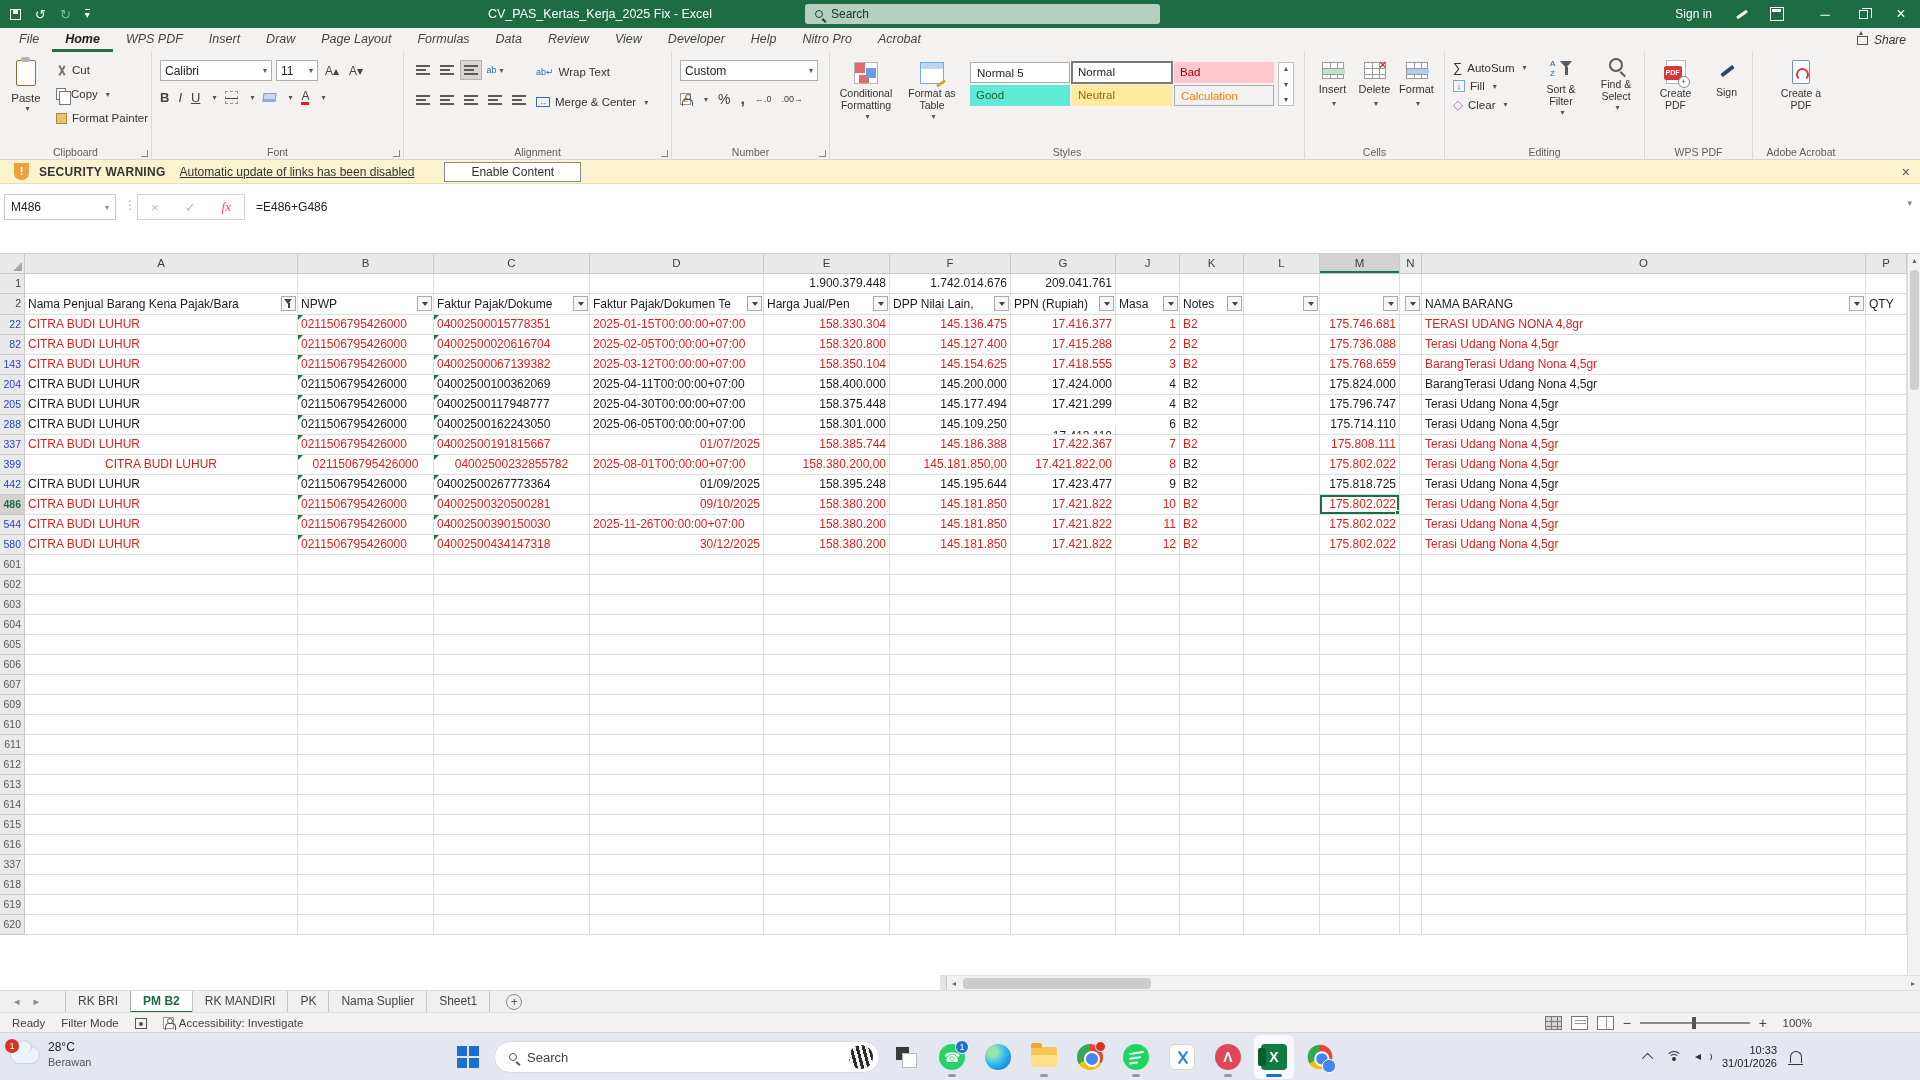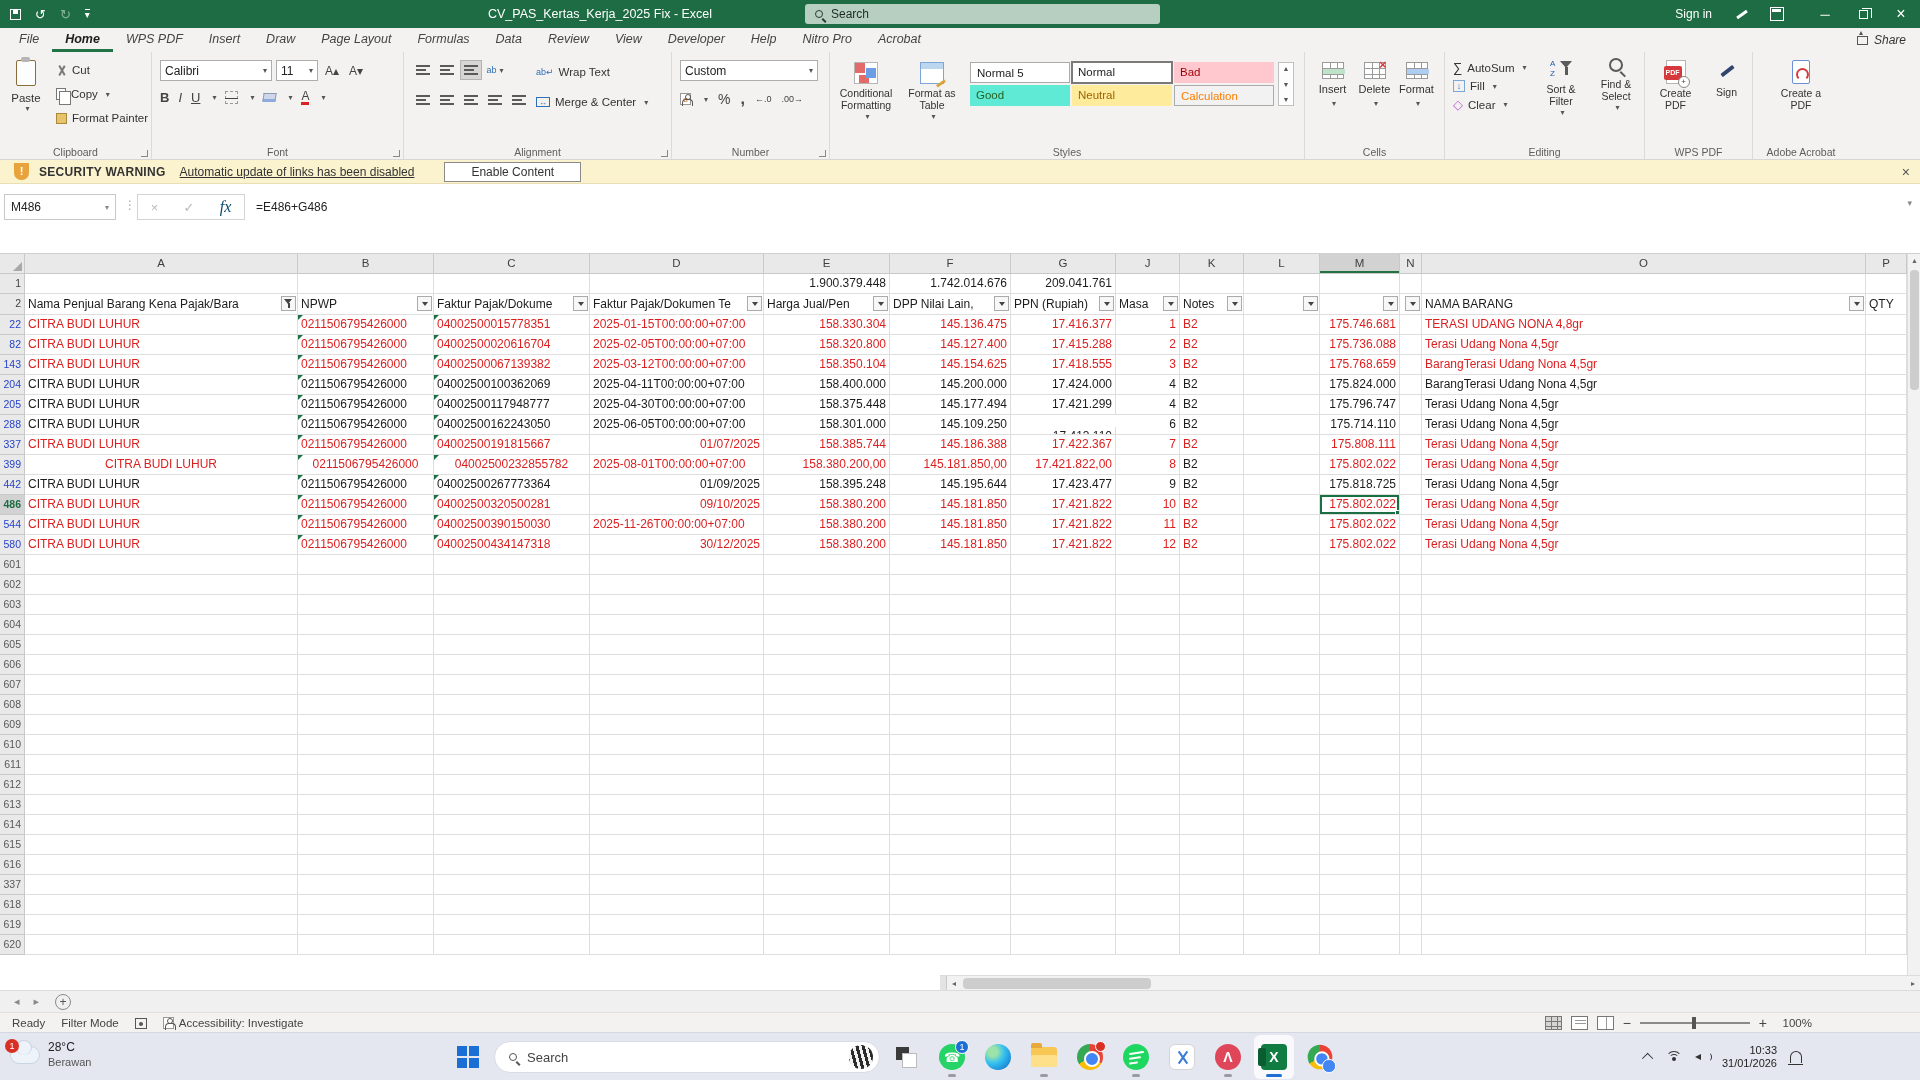--- a/index.html
+++ b/index.html
@@ -136,21 +136,21 @@
   .sec-b { background:#fff; border:1px solid #8a8a8a; font-size:12px; color:#333; padding:2px 26px; font-family:inherit; }
   .sec-x { position:absolute; right:10px; font-size:14px; color:#555; }
 
   
   .fbar { position:absolute; left:0; top:184px; width:1920px; height:70px; background:#fff; border-bottom:1px solid #d0d0d0; }
   .namebox { position:absolute; left:4px; top:10px; width:112px; height:26px; border:1px solid #c8c8c8; background:#fff; display:flex; align-items:center; justify-content:space-between; padding:0 6px; font-size:12px; color:#222; }
   .nb-caret { font-size:8px; color:#888; }
   .fdots { position:absolute; left:124px; top:14px; color:#aaa; font-size:12px; }
   .fxbox { position:absolute; left:137px; top:10px; width:108px; height:26px; border:1px solid #d4d4d4; background:#fff; display:flex; align-items:center; justify-content:space-around; }
   .fxb { font-size:13px; color:#b8b8b8; }
-  .fxb.fx { color:#0c4a6e; font-style:italic; font-family:"Liberation Serif",serif; font-size:16px; }
+  .fxb.fx { color:#ec4899; font-style:italic; font-family:"Liberation Serif",serif; font-size:13px; }
   .finput { position:absolute; left:256px; top:10px; right:30px; height:26px; line-height:26px; font-size:12px; color:#222; }
   .fexp { position:absolute; right:8px; top:14px; font-size:9px; color:#888; }
 
   
   #grid { position:absolute; left:0; top:254px; width:1907px; height:721px; background:#fff; overflow:hidden; }
   .g-row { display:flex; height:20px; }
   .g-row.hdr2 { height:21px; }
   .g-corner { width:25px; flex:none; background:#e9e9e9; border-right:1px solid #c9c9c9; border-bottom:1px solid #c9c9c9; position:relative; }
   .corner-tri { position:absolute; right:2px; bottom:2px; width:0; height:0; border-bottom:9px solid #a8a8a8; border-left:9px solid transparent; }
   .g-letter { flex:none; background:#e9e9e9; border-right:1px solid #c9c9c9; border-bottom:1px solid #c9c9c9; text-align:center; font-size:11.5px; color:#3f3f3f; line-height:19px; }
@@ -1005,37 +1005,20 @@
         <div class="g-cell" style="width: 105px;"></div>
         <div class="g-cell" style="width: 64px;"></div>
         <div class="g-cell" style="width: 64px;"></div>
         <div class="g-cell" style="width: 76px;"></div>
         <div class="g-cell" style="width: 80px;"></div>
         <div class="g-cell" style="width: 22px;"></div>
         <div class="g-cell" style="width: 444px;"></div>
         <div class="g-cell" style="width: 41px;"></div>
       </div>
       <div class="g-row">
-        <div class="g-rownum plain">608</div>
-        <div class="g-cell" style="width: 273px;"></div>
-        <div class="g-cell" style="width: 136px;"></div>
-        <div class="g-cell" style="width: 156px;"></div>
-        <div class="g-cell" style="width: 174px;"></div>
-        <div class="g-cell" style="width: 126px;"></div>
-        <div class="g-cell" style="width: 121px;"></div>
-        <div class="g-cell" style="width: 105px;"></div>
-        <div class="g-cell" style="width: 64px;"></div>
-        <div class="g-cell" style="width: 64px;"></div>
-        <div class="g-cell" style="width: 76px;"></div>
-        <div class="g-cell" style="width: 80px;"></div>
-        <div class="g-cell" style="width: 22px;"></div>
-        <div class="g-cell" style="width: 444px;"></div>
-        <div class="g-cell" style="width: 41px;"></div>
-      </div>
-      <div class="g-row">
         <div class="g-rownum plain">609</div>
         <div class="g-cell" style="width: 273px;"></div>
         <div class="g-cell" style="width: 136px;"></div>
         <div class="g-cell" style="width: 156px;"></div>
         <div class="g-cell" style="width: 174px;"></div>
         <div class="g-cell" style="width: 126px;"></div>
         <div class="g-cell" style="width: 121px;"></div>
         <div class="g-cell" style="width: 105px;"></div>
         <div class="g-cell" style="width: 64px;"></div>
         <div class="g-cell" style="width: 64px;"></div>
@@ -1245,20 +1228,28 @@
     <span class="hsbtn">◂</span>
     <div class="hstrack">
         <div class="hsthumb"></div>
       </div>
     <span class="hsbtn">▸</span>
   </div>
 
   <div class="sheetbar">
     <span class="snav">◂</span>
     <span class="snav">▸</span>
+    <div id="sheet-tabs">
+        <div class="stab">RK BRI</div>
+        <div class="stab active">PM B2</div>
+        <div class="stab">RK MANDIRI</div>
+        <div class="stab">PK</div>
+        <div class="stab">Nama Suplier</div>
+        <div class="stab">Sheet1</div>
+      </div>
     <span class="addsheet">+</span>
   </div>
 
   <div class="statusbar">
     <div class="sb-left">
       <span>Ready</span>
       <span>Filter Mode</span>
       <span class="macroic"></span>
       <span style="display:flex;align-items:center;gap:5px">
         <span class="accic"></span>

